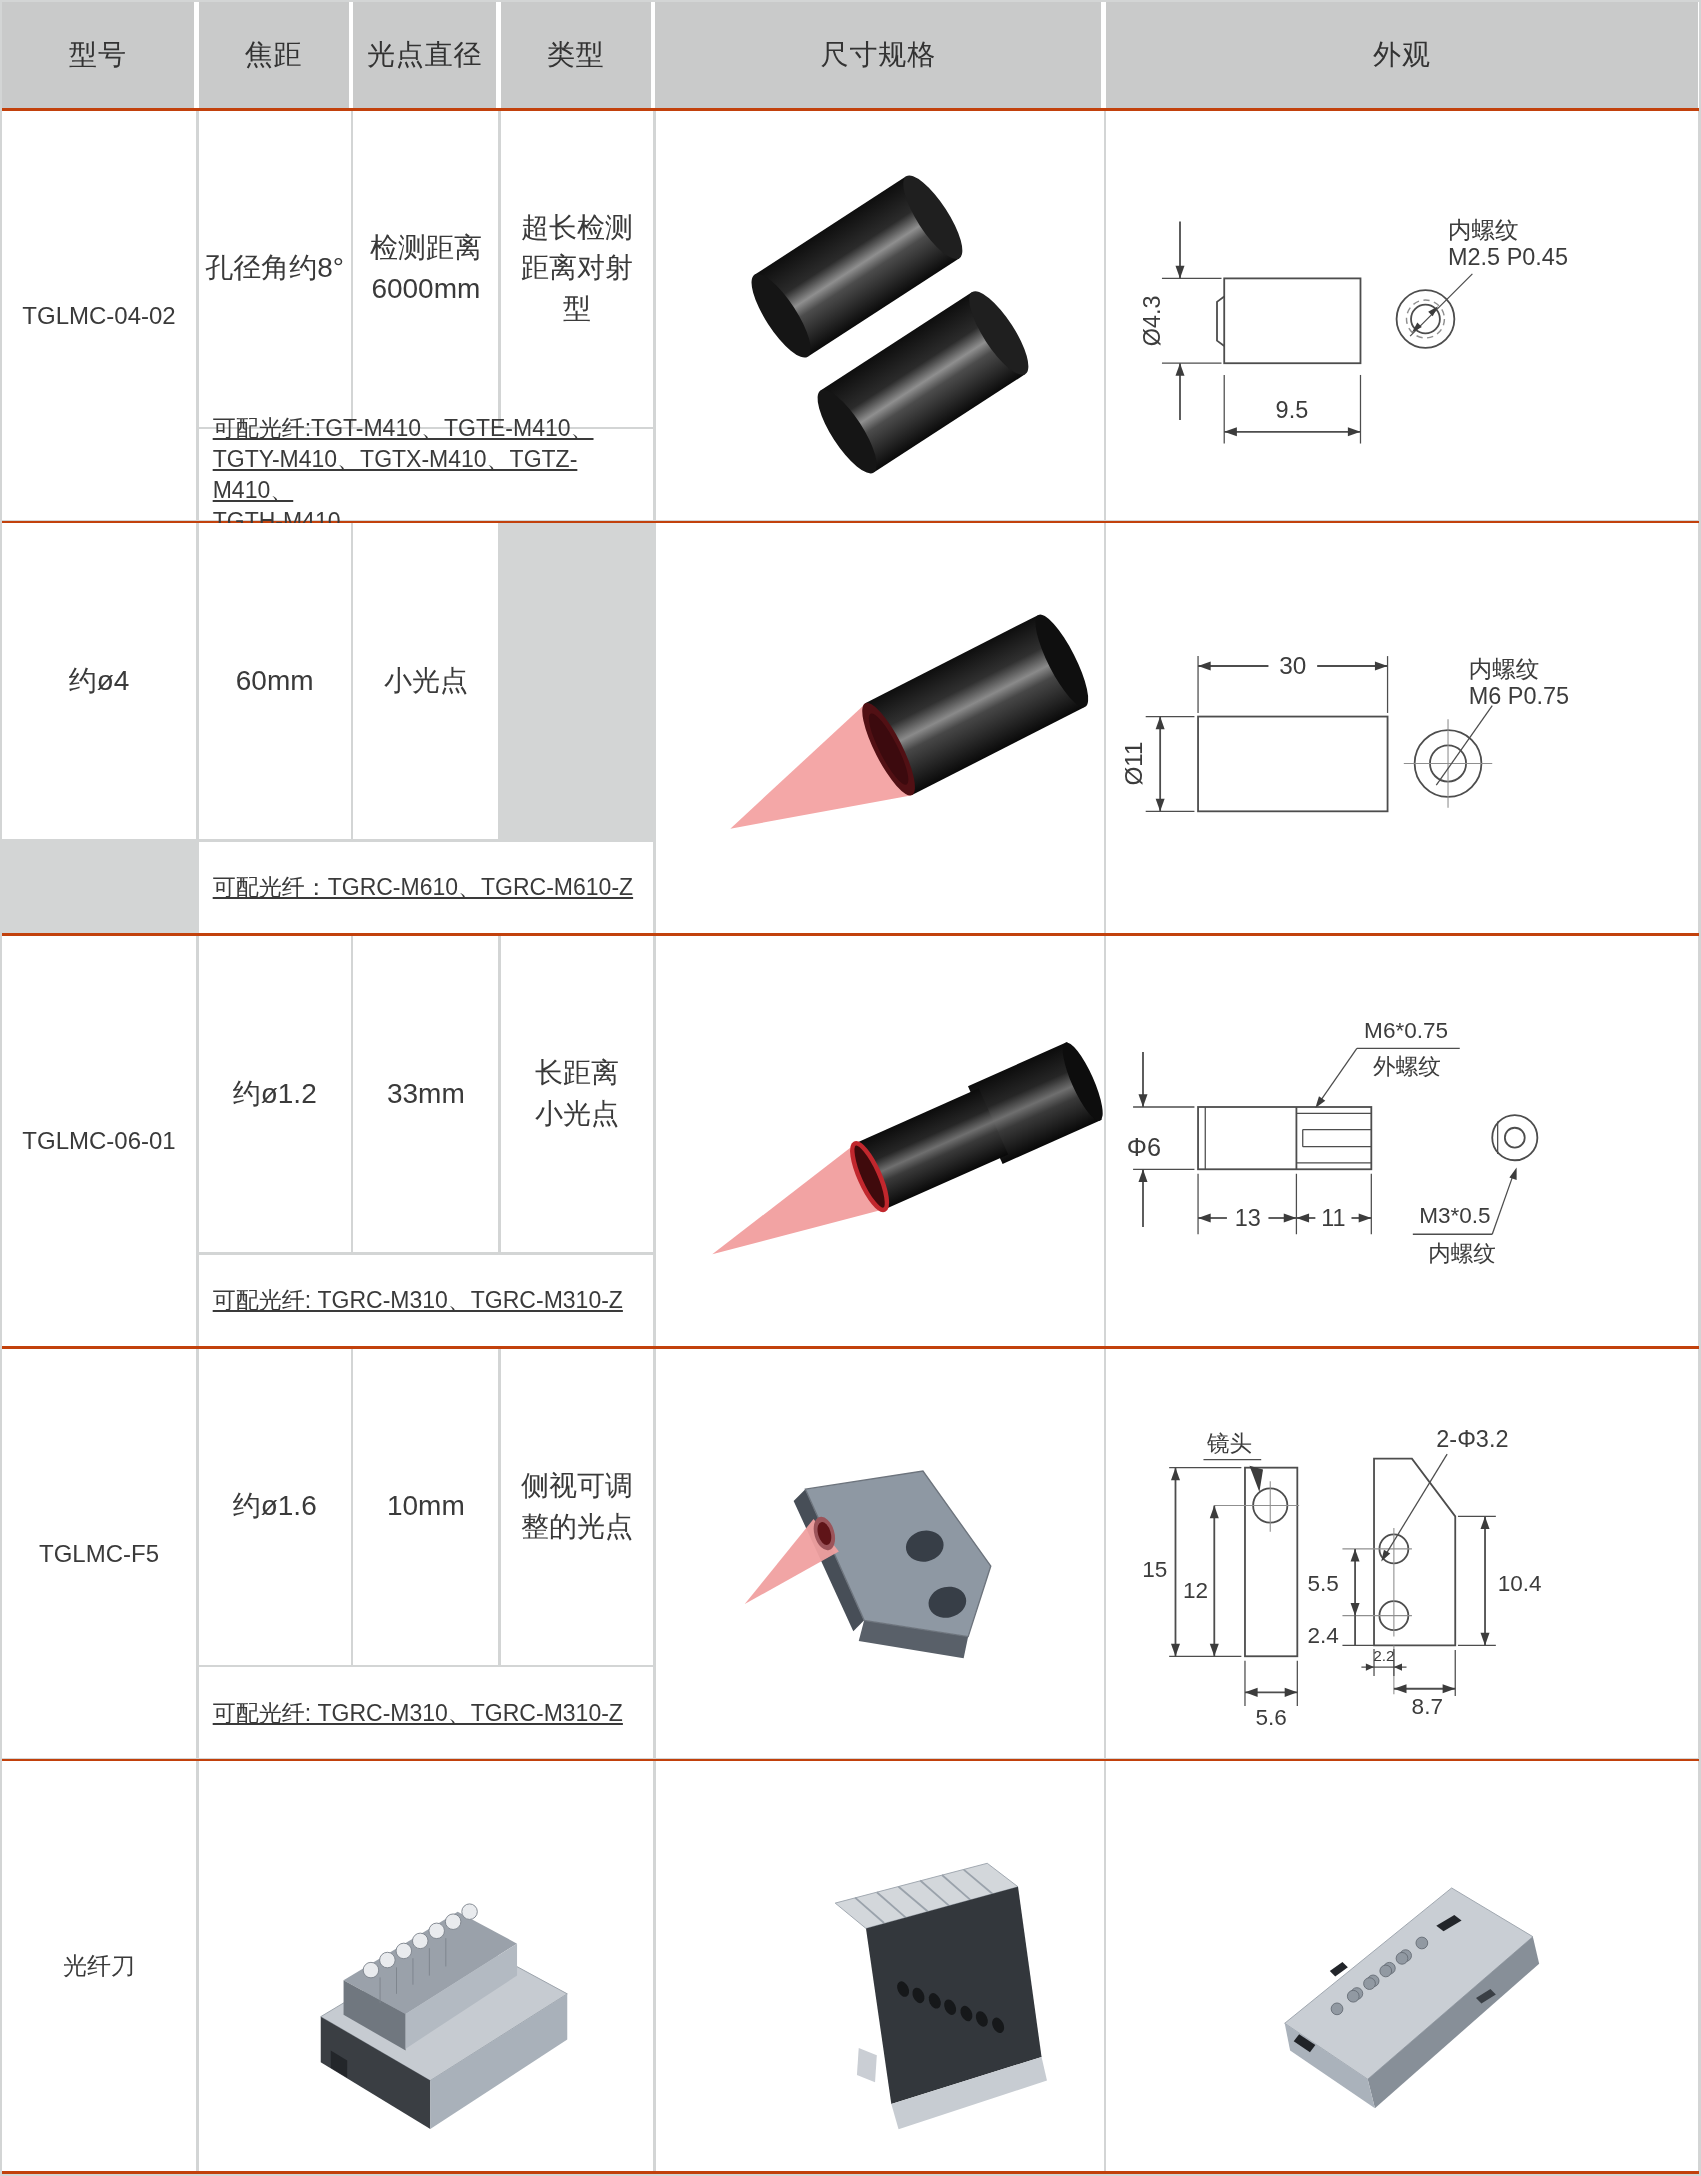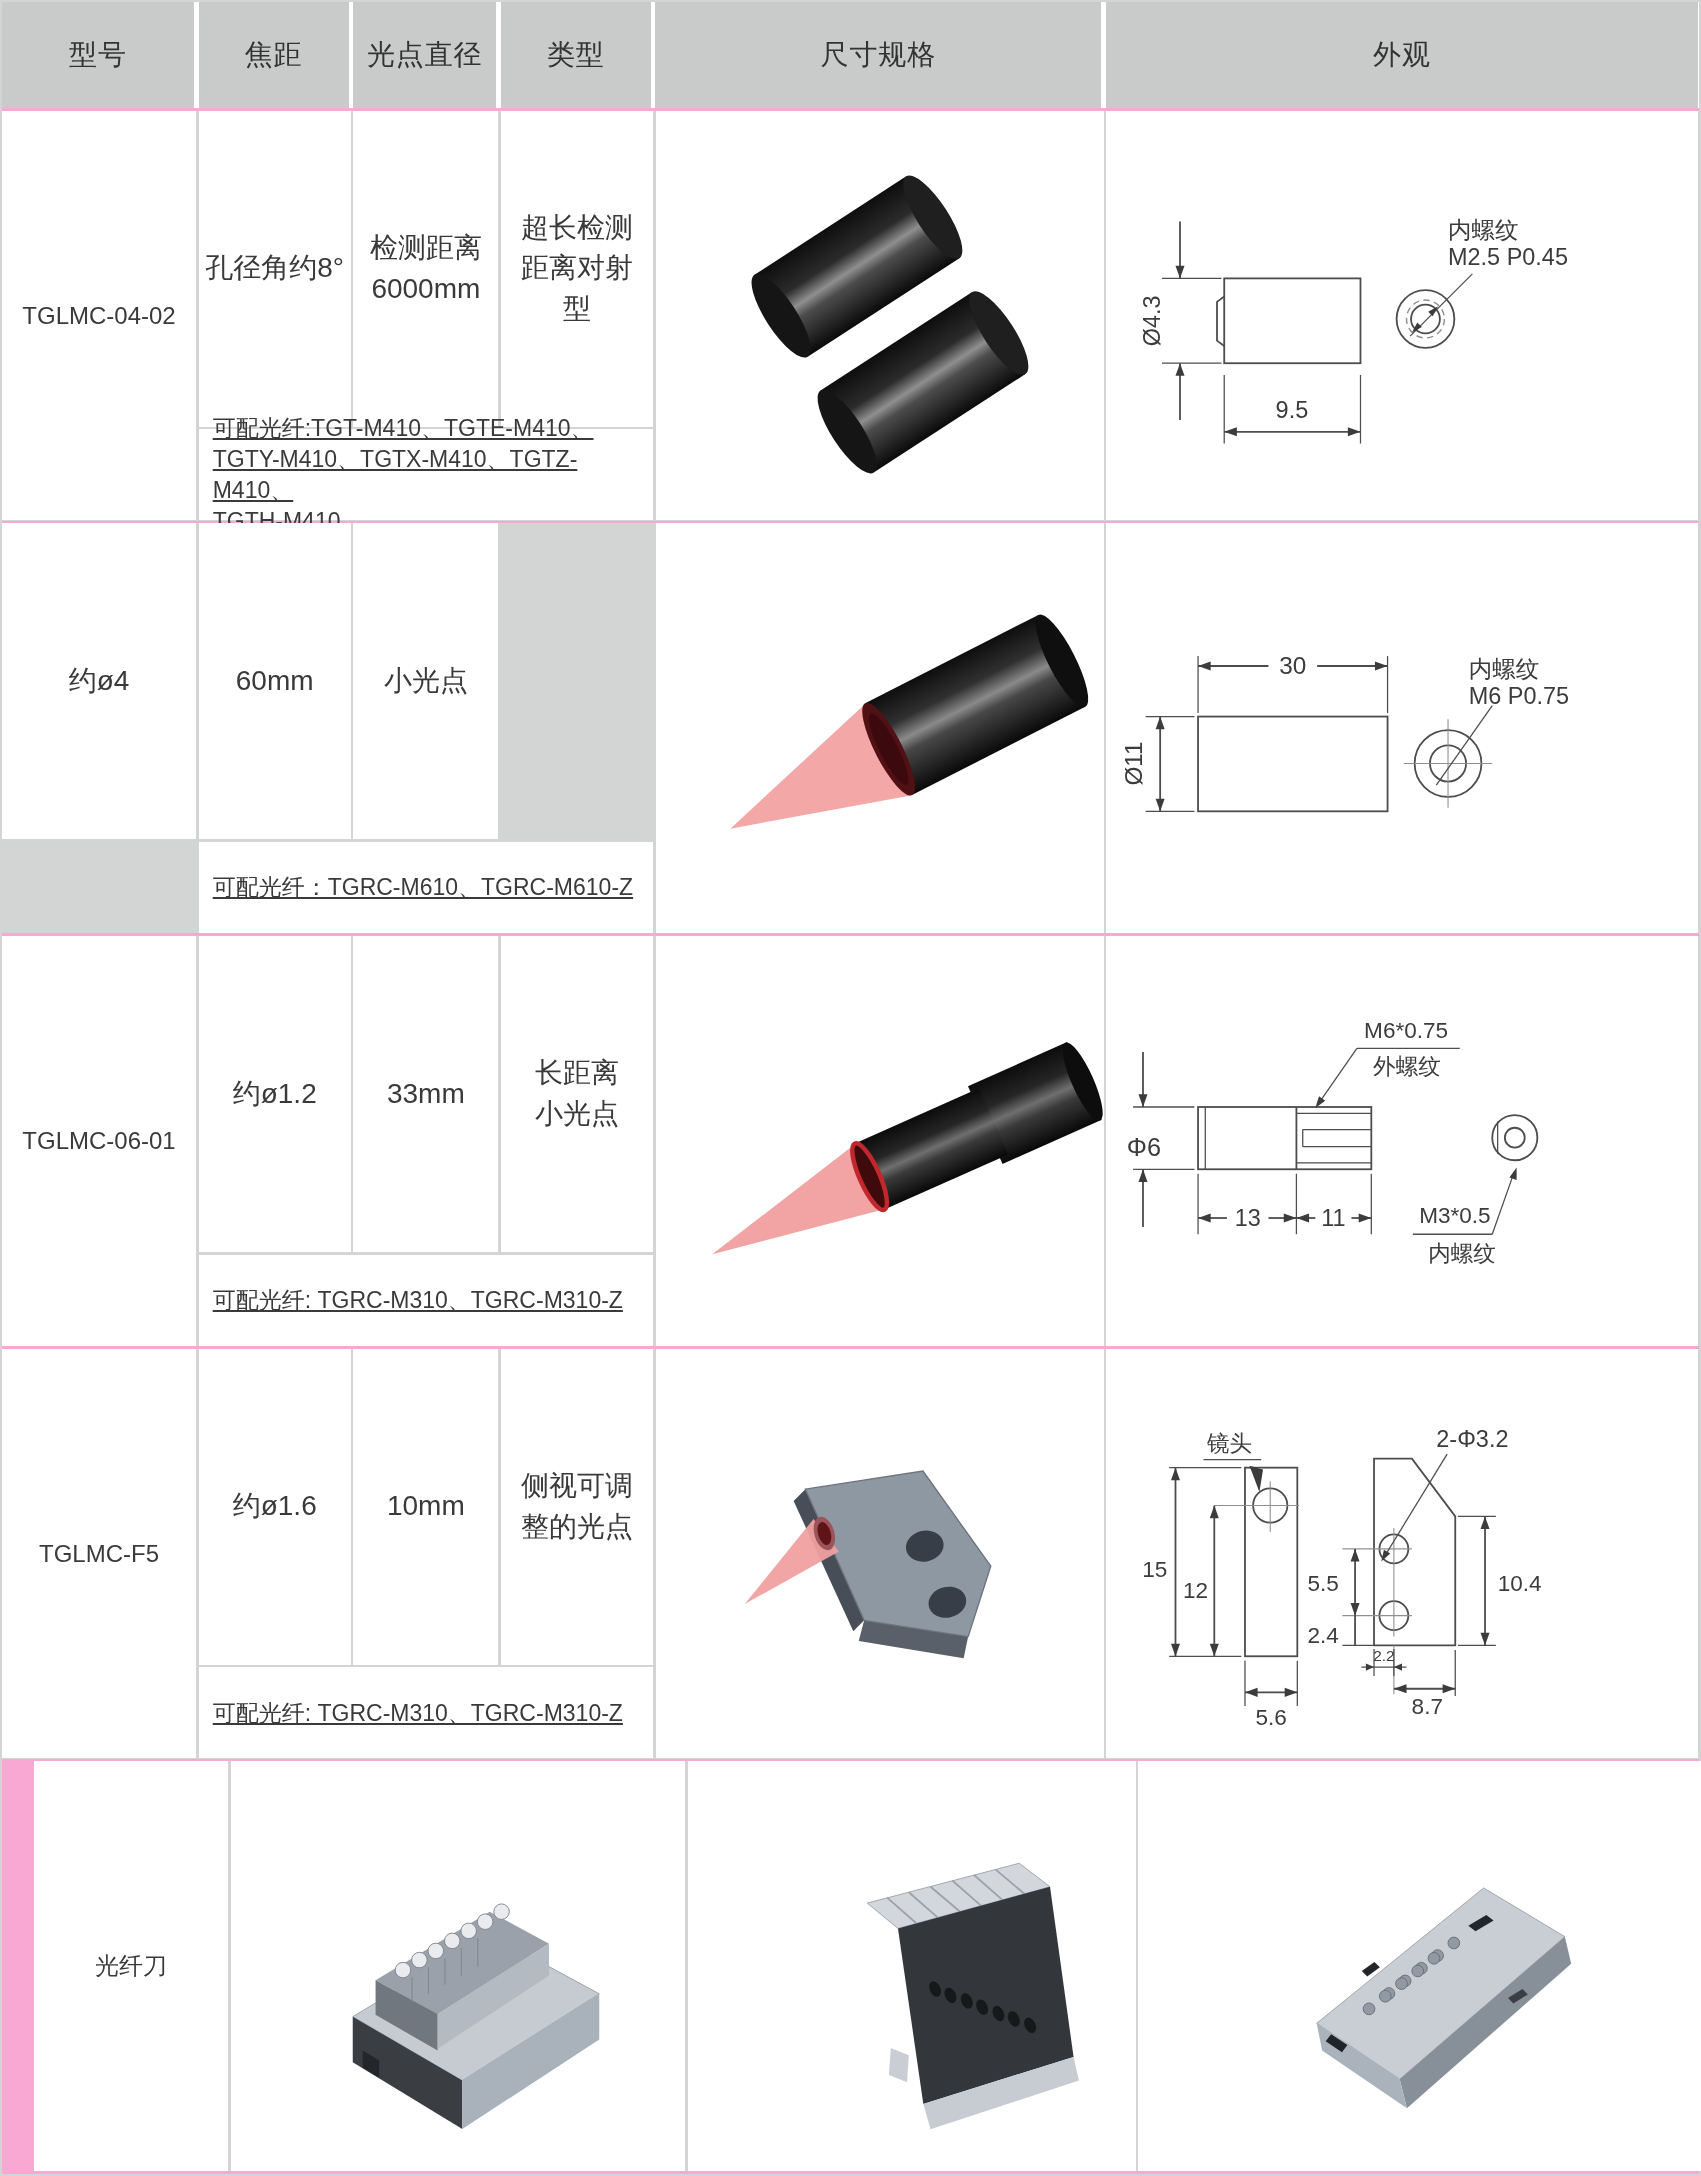--- a/index.html
+++ b/index.html
@@ -1,28 +1,28 @@
 <!DOCTYPE html>
 <html style="font-size:14.6px"><head>
 <meta charset="utf-8">
 <style>
   html,body { margin:0; padding:0; background:#fff; }
   body { width:1701px; font-family:"Liberation Sans","DejaVu Sans",sans-serif; color:#3a3a3a; }
   .tbl { width:1701px; height:2176px; box-sizing:border-box; border:2.7px solid #d3d5d5;
-         background:#f9a8d4; display:flex; flex-direction:column; gap:2.7px; }
+         background:#c2410c; display:flex; flex-direction:column; gap:2.7px; }
   
   .hrow { height:106px; flex:0 0 106px; background:#fff; display:grid;
           grid-template-columns:192px 150px 143px 150px 446px 592px; column-gap:4.6px; }
   .hcell { background:#c9caca; display:flex; align-items:center; justify-content:center;
            font-size:28px; color:#333; letter-spacing:0.9px; }
   
   .prow { height:410px; flex:0 0 410px; background:#d3d5d5; display:grid;
           grid-template-columns:194px 152px 145px 152px 448px 592px;
           grid-template-rows:316px 91px; gap:2.7px; }
-  .prow.last { grid-template-rows:410px;margin-left:32px; }
+  .prow.last { grid-template-rows:410px; }
   .cell { background:#fff; display:flex; align-items:center; justify-content:center; }
   .model { grid-column:1; grid-row:1/3; font-size:24px; }
   .prow.last .model { grid-row:1; }
   .spec { font-size:28px; line-height:1.45; text-align:center; }
   .pre { white-space:pre-line; }
   .fiber { grid-column:2/5; grid-row:2; justify-content:flex-start; padding-left:14px;
            box-sizing:border-box; font-size:23px; line-height:1.34;text-decoration:underline; }
   .appearance { grid-column:5; grid-row:1/3; }
   .dims { grid-column:6; grid-row:1/3; }
   .prow.last .wide { grid-column:2/5; grid-row:1; }

